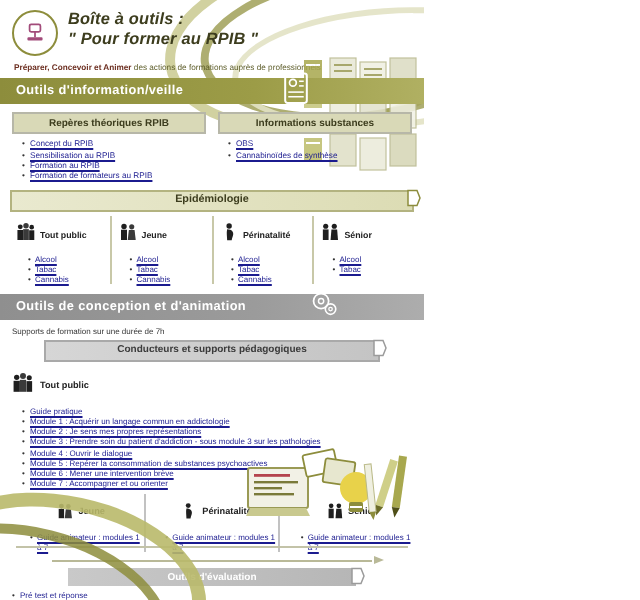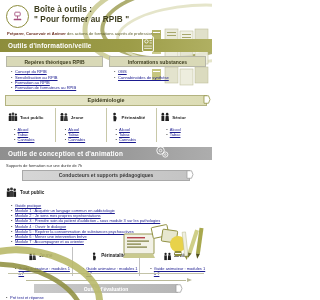--- a/index.html
+++ b/index.html
@@ -23,21 +23,21 @@
   .sw-bottom{position:absolute;left:-40px;bottom:-34px;width:130px;height:72px;
        border-radius:50%;border:7px solid #b9b96a;opacity:.9;transform:rotate(12deg);}
   .sw-bottom2{position:absolute;left:-54px;bottom:-46px;width:130px;height:72px;
        border-radius:50%;border:5px solid #8d8d3c;opacity:.85;transform:rotate(14deg);}
 
   
   .header{position:relative;padding:5px 6px 2px 6px;height:36px;box-sizing:border-box;}
   .hdr-row{display:flex;align-items:flex-start;gap:5px;}
   .logo{width:21px;height:21px;border-radius:50%;border:1.4px solid #8d8d3c;
         flex:0 0 auto;display:flex;align-items:center;justify-content:center;}
-  .title-wrap{padding-top:0px;}
+  .title-wrap{padding-top:0px;font-style:italic;}
   .title-1{font-size:8.2px;font-weight:bold;color:#3d3d1e;line-height:9.5px;letter-spacing:.1px;}
   .title-2{font-size:8.2px;font-weight:bold;color:#3d3d1e;line-height:10px;letter-spacing:.1px;}
   .subtitle{font-size:4.1px;color:#5d5d2a;margin-top:2.5px;padding-left:1px;line-height:5px;}
   .subtitle b{color:#6b2d1f;font-weight:bold;}
 
   
   .bar{position:relative;margin:3px 0 0 0;height:13px;display:flex;align-items:center;
        padding-left:8px;box-sizing:border-box;}
   .bar-olive{background:linear-gradient(90deg,#8d8d3c 0%,#9c9c47 60%,#b0b062 100%);}
   .bar-gray{background:linear-gradient(90deg,#8f8f8f 0%,#9b9b9b 60%,#adadad 100%);}

